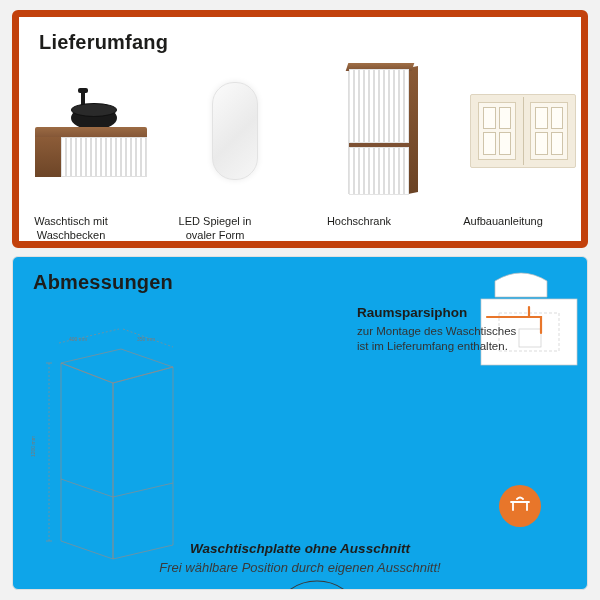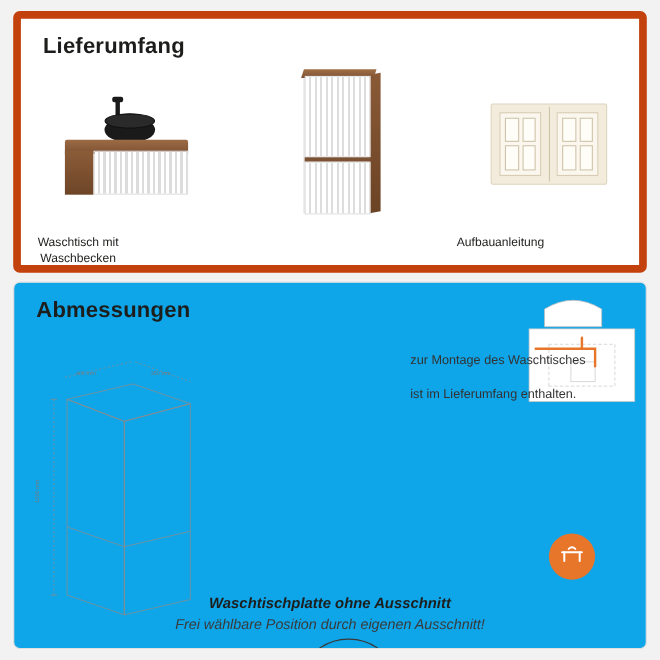--- a/index.html
+++ b/index.html
@@ -332,21 +332,21 @@
   .rs-title {
     font-size: 13.5px;
     font-weight: bold;
     color: #1d1d1b;
     margin: 0 0 4px 0;
   }
   .rs-sub {
     font-size: 11.5px;
     color: #333;
     line-height: 15px;
-    margin: 16px;
+    margin: 0;
   }
 
   .bottom-caption {
     position: absolute;
     left: 0;
     right: 0;
     bottom: 14px;
     text-align: center;
     font-style: italic;
   }
@@ -393,31 +393,38 @@
             <div class="basin"></div>
             <div class="basin-top"></div>
             <div class="top-board"></div>
             <div class="side-wood"></div>
             <div class="front"></div>
           </div>
         </div>
         <div class="item-label">Waschtisch mit Waschbecken</div>
       </div>
 
+      <div class="item">
+        <div class="item-art">
+          <div class="mirror"></div>
+        </div>
+        <div class="item-label">LED Spiegel in ovaler Form</div>
+      </div>
 
       <div class="item">
         <div class="item-art">
           <div class="cabinet">
             <div class="cab-side"></div>
             <div class="cab-top"></div>
             <div class="door door-upper"></div>
             <div class="cab-band"></div>
             <div class="door door-lower"></div>
           </div>
         </div>
+        <div class="item-label">Hochschrank</div>
       </div>
 
       <div class="item">
         <div class="item-art">
           <div class="manual">
             <div class="pg">
                 <div class="cell"></div>
                 <div class="cell"></div>
                 <div class="cell"></div>
                 <div class="cell"></div>
@@ -496,20 +503,21 @@
       <g class="dim-text">
         <text x="56" y="84">400 mm</text>
         <text x="124" y="84">350 mm</text>
         <text x="22" y="200" transform="rotate(-90 22 200)">1200 mm</text>
         <text x="430" y="389">800 mm</text>
         <text x="378" y="460" transform="rotate(-90 378 460)">420 mm</text>
       </g>
     </svg>
 
     <div class="rs-block">
+      <p class="rs-title">Raumsparsiphon</p>
       <p class="rs-sub">zur Montage des Waschtisches</p>
       <p class="rs-sub">ist im Lieferumfang enthalten.</p>
     </div>
 
     <div class="badge">
       <svg width="26" height="22" viewBox="0 0 26 22" fill="none" stroke="#ffffff" stroke-width="1.8" stroke-linecap="round">
         <path d="M4 7 H22"></path>
         <path d="M6 7 V15"></path>
         <path d="M20 7 V15"></path>
         <path d="M10 4 q3 -3 6 0"></path>

